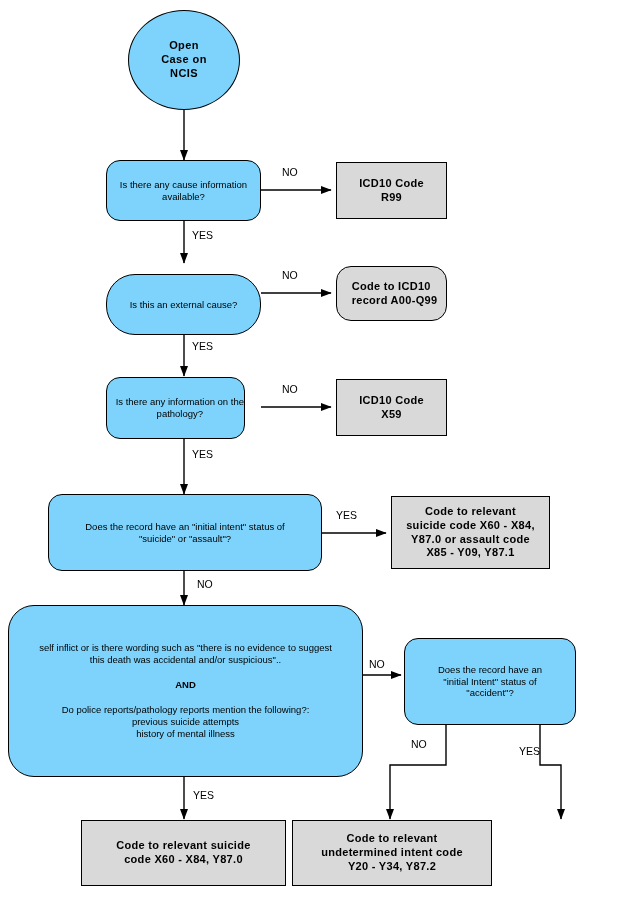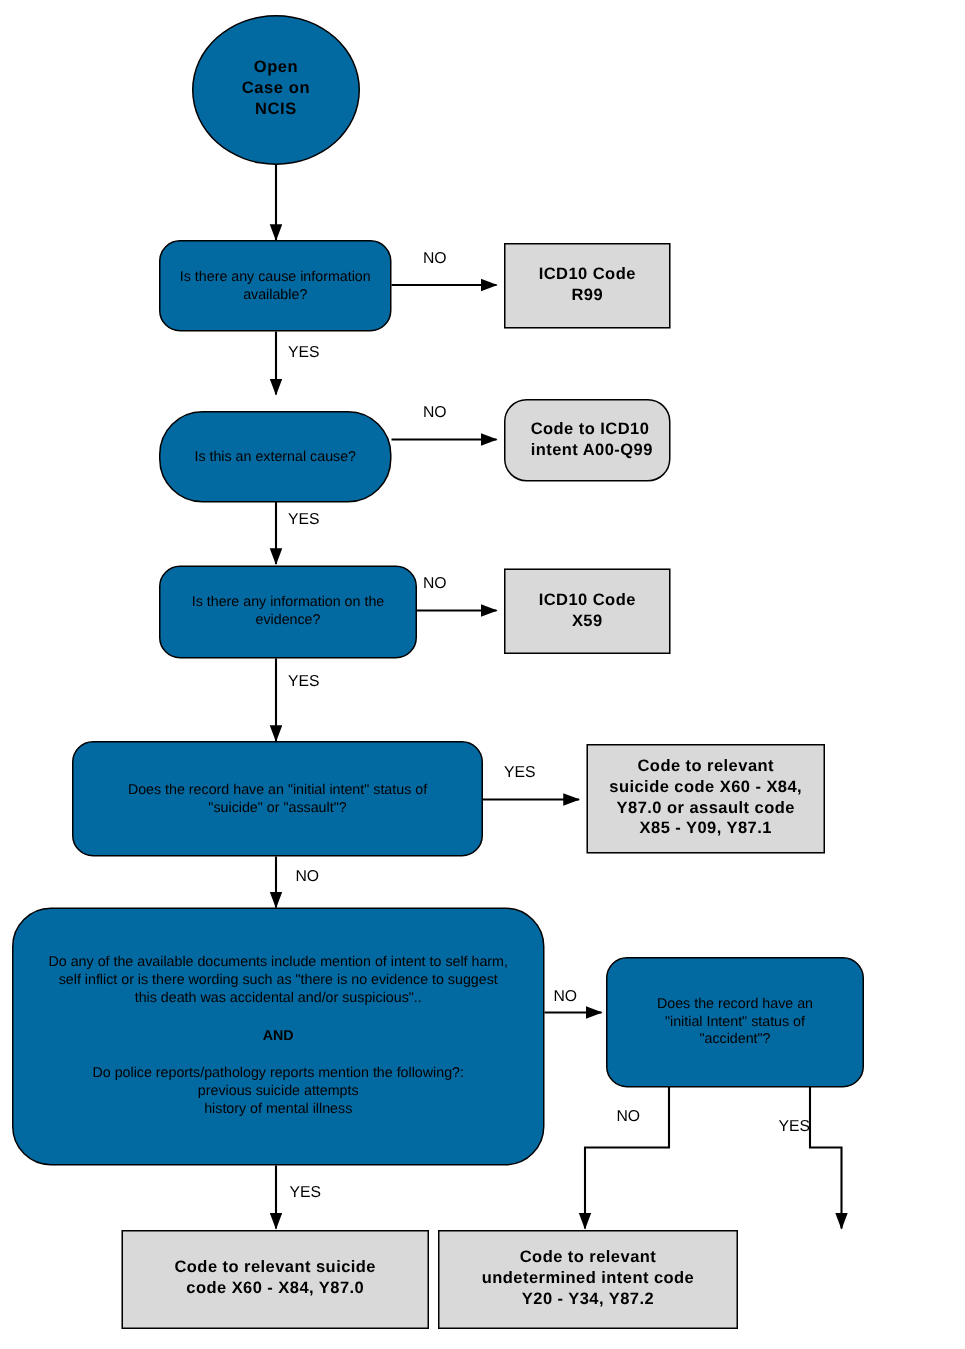--- a/index.html
+++ b/index.html
@@ -18,21 +18,21 @@
     overflow: hidden;
   }
   .node {
     position: absolute;
     box-sizing: border-box;
     display: flex;
     align-items: center;
     justify-content: center;
     text-align: center;
     border: 1px solid #000000;
-    background: #0369a1;
+    background: #7dd3fc;
     color: #000000;
     line-height: 1.25;
   }
   .oval {
     border-radius: 50%;
     font-size: 11px;
     font-weight: bold;
     letter-spacing: 0.4px;
   }
   .decision {
@@ -131,28 +131,28 @@
 
   <div class="node decision" style="left:106px; top:274px; width:155px; height:61px;border-radius:29px;">
     <div>
       <span class="nl">Is this an external cause?</span>
     </div>
   </div>
 
   <div class="node terminal" style="left:336px; top:266px; width:111px; height:55px;border-radius:15px;">
     <div style="text-align:left; padding-left:6px;">
       <span class="nl">Code to ICD10</span>
-      <span class="nl">intent A00-Q99</span>
-    </div>
-  </div>
-
-  <div class="node decision" style="left:106px; top:377px; width:172px; height:62px;">
+      <span class="nl">record A00-Q99</span>
+    </div>
+  </div>
+
+  <div class="node decision" style="left:106px; top:377px; width:139px; height:62px;justify-content:flex-end;">
     <div>
       <span class="nl">Is there any information on the</span>
-      <span class="nl">evidence?</span>
+      <span class="nl">pathology?</span>
     </div>
   </div>
 
   <div class="node terminal" style="left:336px; top:379px; width:111px; height:57px;">
     <div>
       <span class="nl">ICD10 Code</span>
       <span class="nl">X59</span>
     </div>
   </div>
 
@@ -167,21 +167,20 @@
     <div>
       <span class="nl">Code to relevant</span>
       <span class="nl">suicide code X60 - X84,</span>
       <span class="nl">Y87.0 or assault code</span>
       <span class="nl">X85 - Y09, Y87.1</span>
     </div>
   </div>
 
   <div class="node decision-lg" style="left:8px; top:605px; width:355px; height:172px;">
     <div style="padding:4px 8px;">
-      <span class="nl">Do any of the available documents include mention of intent to self harm,</span>
       <span class="nl">self inflict or is there wording such as  "there is no evidence to suggest</span>
       <span class="nl">this death was accidental and/or suspicious"..</span>
       <span class="nl" style="height:13px;">&nbsp;</span>
       <span class="nl" style="font-weight:bold;">AND</span>
       <span class="nl" style="height:13px;">&nbsp;</span>
       <span class="nl">Do police reports/pathology reports mention the following?:</span>
       <span class="nl">previous suicide attempts</span>
       <span class="nl">history of mental illness</span>
     </div>
   </div>

